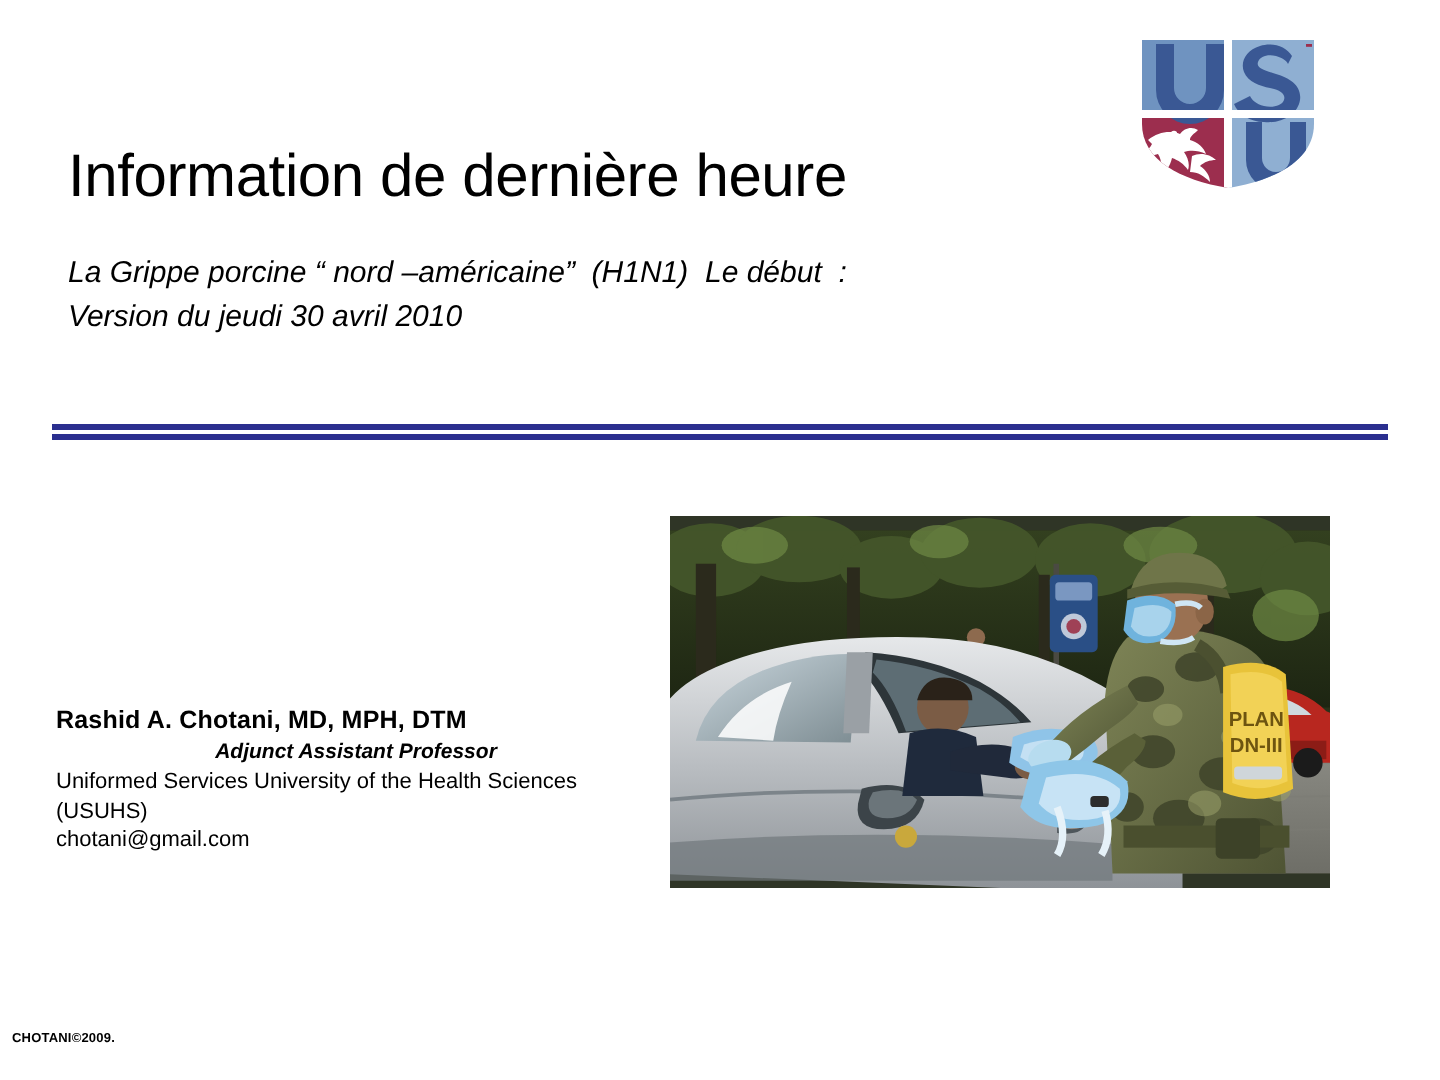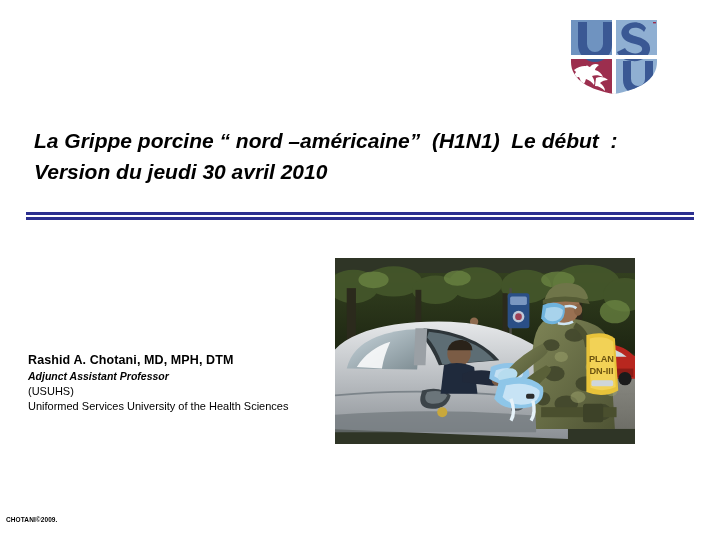--- a/index.html
+++ b/index.html
@@ -38,22 +38,22 @@
     letter-spacing: -0.2px;
     line-height: 1.1;
     white-space: nowrap;
   }
 
   
   #subtitle {
     position: absolute;
     left: 34px;
     top: 126px;
-    font-size: 21px;
-    font-weight: bold;
+    font-size: 15px;
+    font-weight: normal;
     font-style: italic;
     line-height: 1.47;
     white-space: nowrap;
   }
   #subtitle div { white-space: pre; }
 
   
   #rule {
     position: absolute;
     left: 26px;
@@ -69,21 +69,21 @@
     background: #2b2f8f;
   }
   #rule .bar.top { top: 0; }
   #rule .bar.bottom { top: 5px; }
 
   
   #photo {
     position: absolute;
     left: 335px;
     top: 258px;
-    width: 300px;
+    width: 330px;
     height: 186px;
     overflow: hidden;
     background: #2f3526;
   }
   #photo svg { display: block; width: 100%; height: 100%; }
 
   
   #author {
     position: absolute;
     left: 28px;
@@ -96,20 +96,21 @@
     font-size: 12.5px;
     font-weight: bold;
     letter-spacing: 0.1px;
     margin-bottom: 1px;
   }
   #author .role {
     font-size: 10.5px;
     font-weight: bold;
     font-style: italic;
     margin-bottom: 1px;
+    text-align: center;
   }
   #author .line { font-size: 11px; }
 
   
   #footer {
     position: absolute;
     left: 6px;
     top: 516px;
     font-size: 6.5px;
     font-weight: bold;
@@ -148,20 +149,21 @@
         </g>
 
         <rect x="44" y="0" width="4" height="78" fill="#ffffff"></rect>
         <rect x="0" y="37" width="92" height="4" fill="#ffffff"></rect>
       </g>
 
       <rect x="85" y="4" width="3" height="1.4" fill="#9c2e4e"></rect>
     </svg>
   </div>
 
+  <div id="title">Information de dernière heure</div>
 
   <div id="subtitle">
     <div>La Grippe porcine “ nord –américaine”  (H1N1)  Le début  :</div>
     <div>Version du jeudi 30 avril 2010</div>
   </div>
 
   <div id="rule">
     <div class="bar top"></div>
     <div class="bar bottom"></div>
   </div>
@@ -356,19 +358,20 @@
         <rect x="296" y="156" width="24" height="22" rx="3" fill="#3d4228"></rect>
       </g>
 
       <rect x="0" y="0" width="358" height="186" fill="none" stroke="#ffffff" stroke-width="0"></rect>
     </svg>
   </div>
 
   <div id="author">
     <div class="name">Rashid A. Chotani, MD, MPH, DTM</div>
     <div class="role">Adjunct Assistant Professor</div>
+    <div class="line">Uniformed Services University of the Health Sciences</div>
     <div class="line">(USUHS)</div>
-    <div class="line">Uniformed Services University of the Health Sciences</div>
+    <div class="line">chotani@gmail.com</div>
   </div>
 
   <div id="footer">CHOTANI©2009.</div>
 
 </div>
 
 </body></html>

